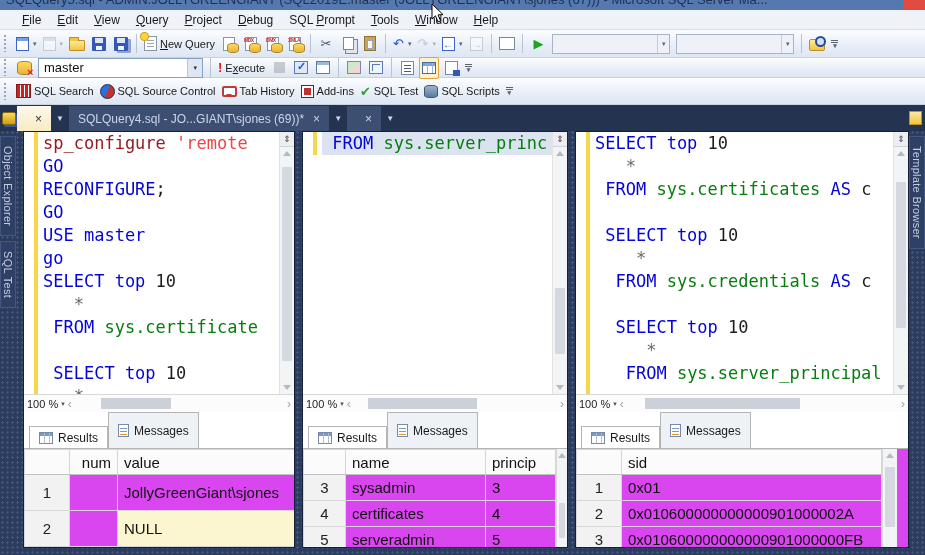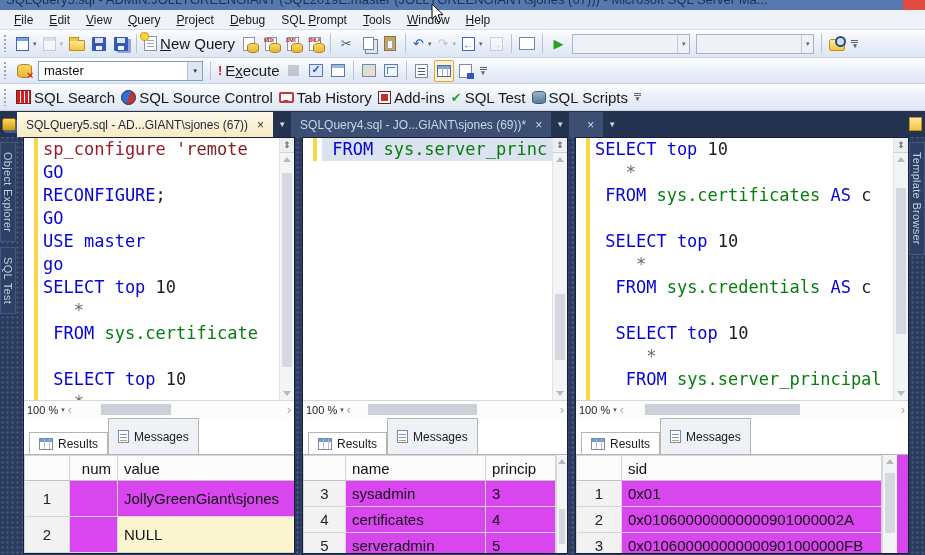--- a/index.html
+++ b/index.html
@@ -4,33 +4,33 @@
 <style>
 *{margin:0;padding:0;box-sizing:border-box}
 html,body{width:925px;height:555px;overflow:hidden}
 body{font-family:"Liberation Sans",sans-serif;background:#2b3c5e;position:relative}
 #win{position:absolute;inset:0;background-color:#2b3c5e;background-image:radial-gradient(#41547b 1px,transparent 1.2px);background-size:5px 5px}
 
 #titlebar{height:10px;background:#5579ae;overflow:hidden;position:relative;color:#1d3055;font-size:13px;white-space:nowrap}
 #titlebar .t{display:block;transform:translateY(-8px);padding-left:6px}
 #tb-close{position:absolute;right:0;top:0;width:22px;height:10px;background:#e14b42}
 
-#menubar{height:20px;background:#eef3fa;border-bottom:1px solid #d5dde9;display:flex;align-items:center;padding-left:6px;font-size:12px;color:#1a1a1a}
+#menubar{height:20px;background:#eef3fa;border-bottom:1px solid #d5dde9;display:flex;align-items:center;padding-left:14px;font-size:12px;color:#1a1a1a}
 .mitem{padding:1px 8px;white-space:nowrap}
 
 .tbar{background:linear-gradient(#fcfdff,#e9eff8 55%,#dde6f2);border-bottom:1px solid #c9d2e0;display:flex;align-items:center;padding:0 3px}
-#tb1{height:28px}#tb2{height:26px}#tb3{height:27px}
+#tb1{height:28px}#tb2{height:20px}#tb3{height:27px}
 .grip{width:5px;height:17px;margin:0 4px 0 1px;background:repeating-linear-gradient(#9aa5b6 0 2px,transparent 2px 4px);background-size:2px 100%;background-repeat:no-repeat}
 .tsep{width:1px;height:19px;background:#b9c3d2;margin:0 4px}
 .tbtn{height:22px;min-width:20px;display:flex;align-items:center;justify-content:center;gap:3px;margin:0 1px;font-size:13px;position:relative;padding:0 2px}
 .tbtn.sel{background:#fdf2d0;border:1px solid #e2a33d;border-radius:2px}
 .dis{opacity:.45;filter:grayscale(.7)}
 .ddar{font-size:7px;color:#5a6370;margin-left:1px}
 .glyph{font-size:13px;line-height:1}
-.tlabel{font-size:15px;color:#1a1a1a;white-space:nowrap}
+.tlabel{font-size:11px;color:#1a1a1a;white-space:nowrap}
 .ovf{display:flex;flex-direction:column;align-items:center;justify-content:center;margin:0 3px;gap:1px}
 .ovf i{display:block;width:7px;height:1px;background:#5a6370}
 .ovf b{font-size:7px;color:#5a6370;line-height:4px}
 
 .i-docblue,.i-docgray{width:13px;height:14px;background:#fff;border:1px solid #3a62c8;box-shadow:inset 0 3px 0 #7e9fe0}
 .i-docgray{border-color:#9aa4b4;box-shadow:inset 0 3px 0 #c2c9d4}
 .i-folder{width:16px;height:11px;background:linear-gradient(#ffe9a0,#f2c53c);border:1px solid #bd8f22;border-radius:1px;position:relative;margin-top:3px}
 .i-folder::before{content:"";position:absolute;top:-4px;left:-1px;width:8px;height:3px;background:#f2c53c;border:1px solid #bd8f22;border-bottom:none}
 .i-floppy,.i-floppy2{width:14px;height:14px;background:#3558b8;border-radius:1px;position:relative}
 .i-floppy::before,.i-floppy2::before{content:"";position:absolute;top:1px;left:3px;right:3px;height:5px;background:#dce6f8}
@@ -96,21 +96,21 @@
 .vtab{writing-mode:vertical-lr;font-size:11px;color:#c3cede;background:#2e4065;border:1px solid #44587e;padding:9px 1px;margin-top:5px;letter-spacing:.3px;white-space:nowrap}
 .gut{width:9px}
 .pane{display:flex;flex-direction:column;background:#fff;border:1px solid #151f38;overflow:hidden}
 
 .editor{flex:0 0 262px;display:flex;overflow:hidden;background:#fff;position:relative}
 .emargin{width:10px;background:#fff}
 .ebar{width:4px;background:#f7d64a;flex:none}
 .ecode{flex:1;font-family:"DejaVu Sans Mono",monospace;font-size:17px;line-height:23px;white-space:pre;overflow:hidden;padding-left:5px;color:#1e1e1e}
 .cl{height:23px}
 .cl.hl{background:#dbe2f0}
-.kw{color:#0404d6}.sys{color:#077d0d}.str{color:#7f1d1d}.proc{color:#971b22}.op{color:#6a6a6a}.num{color:#1e1e1e}.pl{color:#1e1e1e}
+.kw{color:#0404d6}.sys{color:#077d0d}.str{color:#ef4444}.proc{color:#971b22}.op{color:#6a6a6a}.num{color:#1e1e1e}.pl{color:#1e1e1e}
 .evsb{width:15px;background:#f3f4f6;border-left:1px solid #e2e2e2;display:flex;flex-direction:column;flex:none}
 .split{height:15px;background:#eceef2;border-bottom:1px solid #cfd2d8;font-size:9px;color:#444;text-align:center;line-height:14px}
 .sarr{height:13px;display:flex;align-items:center;justify-content:center}
 .tri{width:0;height:0;border-left:4px solid transparent;border-right:4px solid transparent}
 .tri.u{border-bottom:5px solid #b4bac4}.tri.d{border-top:5px solid #b4bac4}
 .vtrack{flex:1;position:relative}
 .vthumb{position:absolute;left:2px;right:2px;background:#d5d8de;border-radius:1px}
 
 .zoombar{flex:0 0 18px;display:flex;align-items:center;background:#fcfcfd;border-top:1px solid #d8d8d8;font-size:11px;color:#222;padding:0 3px;gap:3px}
 .zdd{font-size:7px;color:#555}
@@ -326,21 +326,20 @@
         <i></i>
         <i></i>
         <b>▾</b>
       </span>
     </div>
   <div id="tabstrip">
     <span id="ts-lefticon">
         <span class="i-objexp"></span>
       </span>
   <span class="dtab active">
-        <span>SQLQuery5.sql - AD...GIANT\sjones (67))</span>
         <span class="x">×</span>
       </span>
       <span class="tab-dd">▼</span>
       <span class="dtab inactive">
         <span>SQLQuery4.sql - JO...GIANT\sjones (69))*</span>
         <span class="x">×</span>
       </span>
       <span class="tab-dd">▼</span>
       <span class="dtab inactive">
         <span class="x">×</span>

